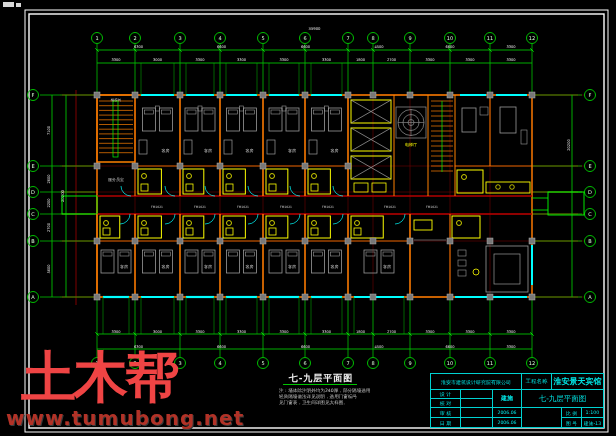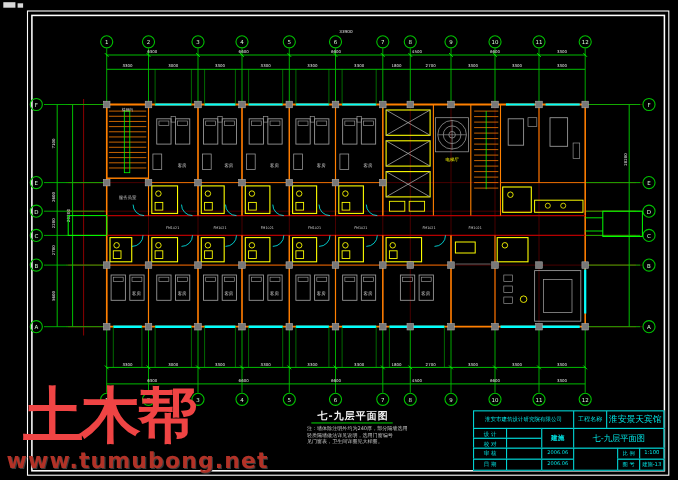--- a/index.html
+++ b/index.html
@@ -586,21 +586,21 @@
   <div class="abs" id="title-underline"></div>
   <div class="abs" id="plan-notes">
     <div>注：墙体除注明外均为240厚，部分隔墙选用</div>
     <div>轻质隔墙做法详见说明，选用门窗编号</div>
     <div>见门窗表，卫生间详图见大样图。</div>
   </div>
 
   <div class="abs" id="tblock">
     <div class="tb" style="left:0;top:0;width:92px;height:17px;font-size:5px">淮安市建筑设计研究院有限公司</div>
     <div class="tb" style="left:91px;top:0;width:31px;height:17px;font-size:5.5px">工程名称</div>
-    <div class="tb" style="left:121px;top:0;width:53px;height:17px;font-size:8px;font-weight:normal">淮安景天宾馆</div>
+    <div class="tb" style="left:121px;top:0;width:53px;height:17px;font-size:8px;font-weight:bold">淮安景天宾馆</div>
 
     <div class="tb" style="left:0;top:16px;width:31px;height:10px;font-size:5px">设 计</div>
     <div class="tb" style="left:0;top:25px;width:31px;height:10px;font-size:5px">校 对</div>
     <div class="tb" style="left:0;top:34px;width:31px;height:11px;font-size:5px">审 核</div>
     <div class="tb" style="left:0;top:44px;width:31px;height:11px;font-size:5px">日 期</div>
 
     <div class="tb" style="left:30px;top:16px;width:33px;height:10px"></div>
     <div class="tb" style="left:30px;top:25px;width:33px;height:10px"></div>
     <div class="tb" style="left:30px;top:34px;width:33px;height:11px"></div>
     <div class="tb" style="left:30px;top:44px;width:33px;height:11px"></div>

